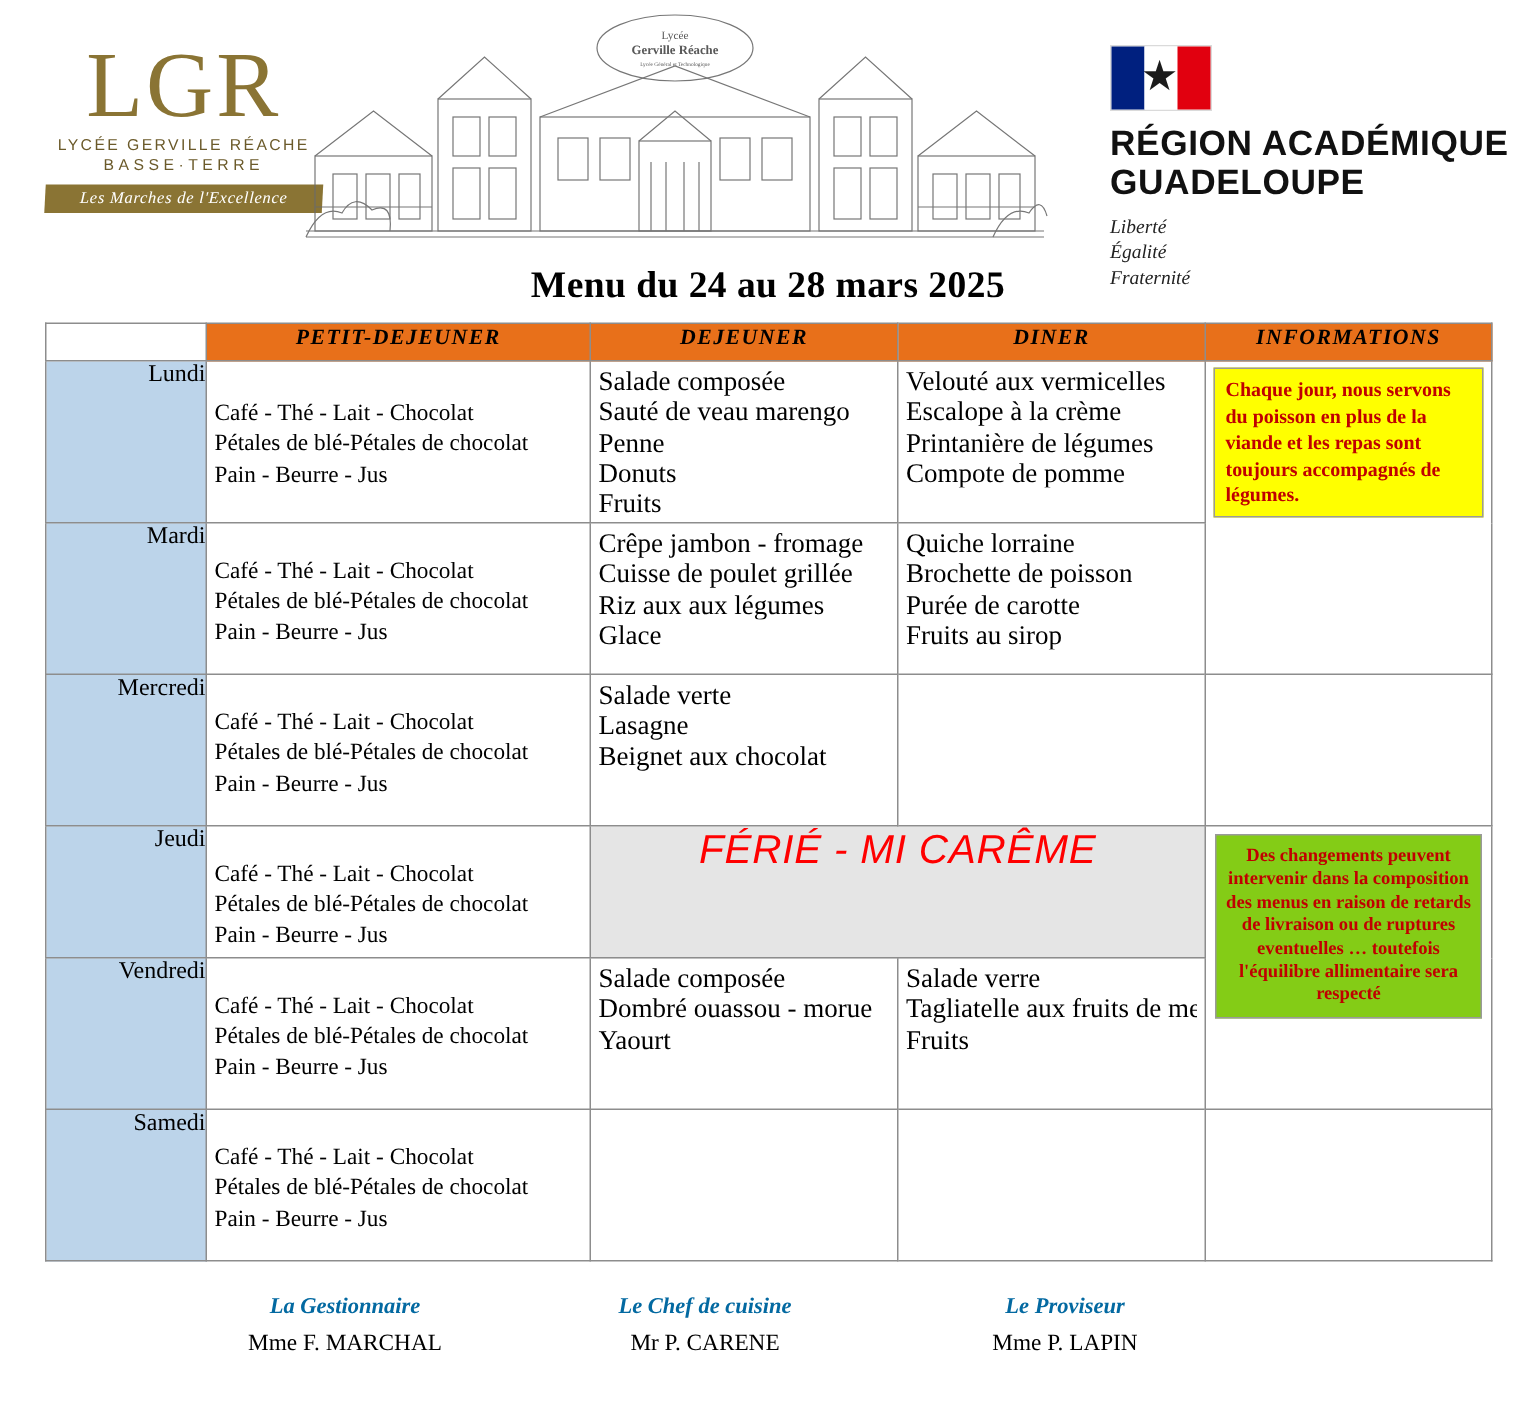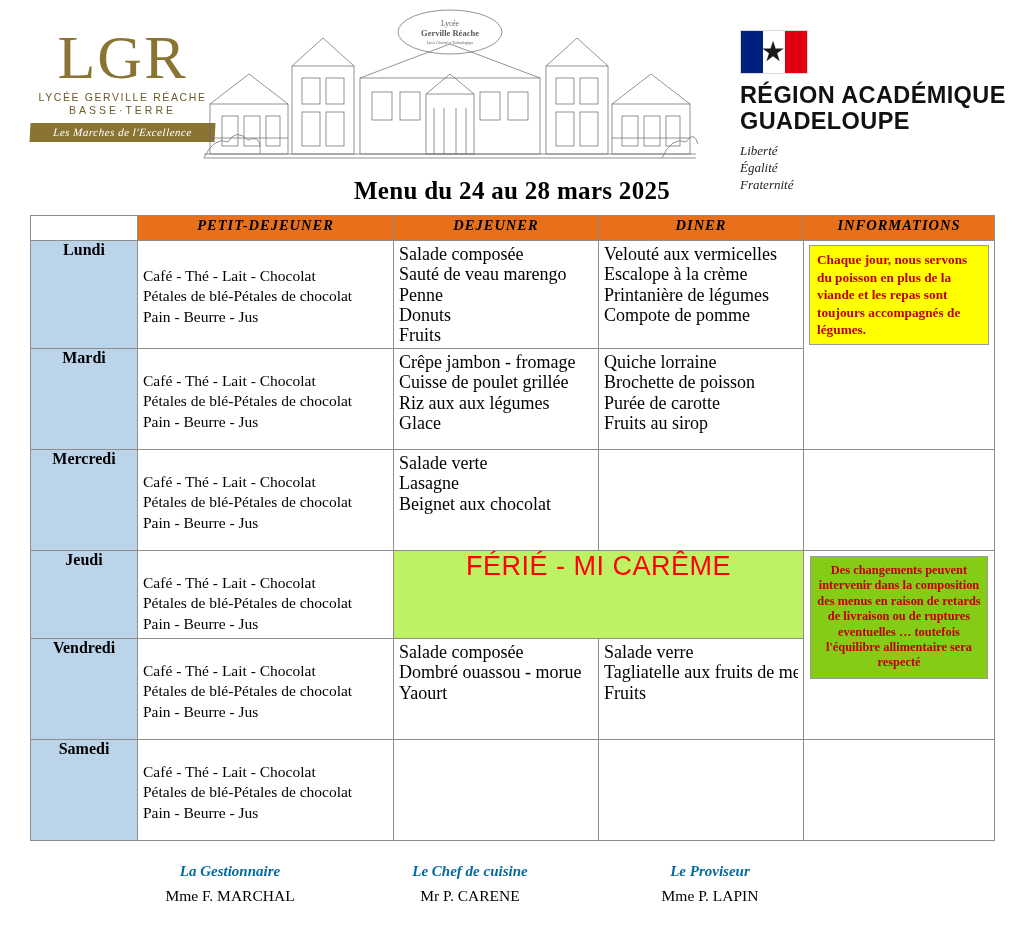--- a/index.html
+++ b/index.html
@@ -152,22 +152,22 @@
     height:19px;
     padding:1px 0 6px;
   }
   table.menu thead th.blank {
     background:#ffffff;
     border-top-color:#8d8d8d;
   }
 
   td.day {
     background:#bcd4ea;
-    text-align:center;
-    font-weight:bold;
+    text-align:right;
+    font-weight:normal;
     font-size:16px;
     vertical-align:middle;
   }
   td.cell { padding:0; }
   .lines { padding:3px 5px 0 5px; }
   .lines div {
     font-size:18px;
     line-height:20.3px;
     white-space:nowrap;
     overflow:hidden;
@@ -195,24 +195,25 @@
     color:#c00000;
     font-family:"Liberation Serif", serif;
     font-weight:bold;
     font-size:12.4px;
     line-height:15.4px;
     text-align:center;
   }
 
   
   td.ferie {
-    background:#bef264;
+    background:#e5e5e5;
     text-align:center;
     vertical-align:middle;
     padding:0;
+    font-style:italic;
   }
   td.ferie span {
     color:#ff0000;
     font-family:"Liberation Sans", sans-serif;
     font-size:27px;
     letter-spacing:0.5px;
   }
   td.empty { background:#ffffff; }
 
   

